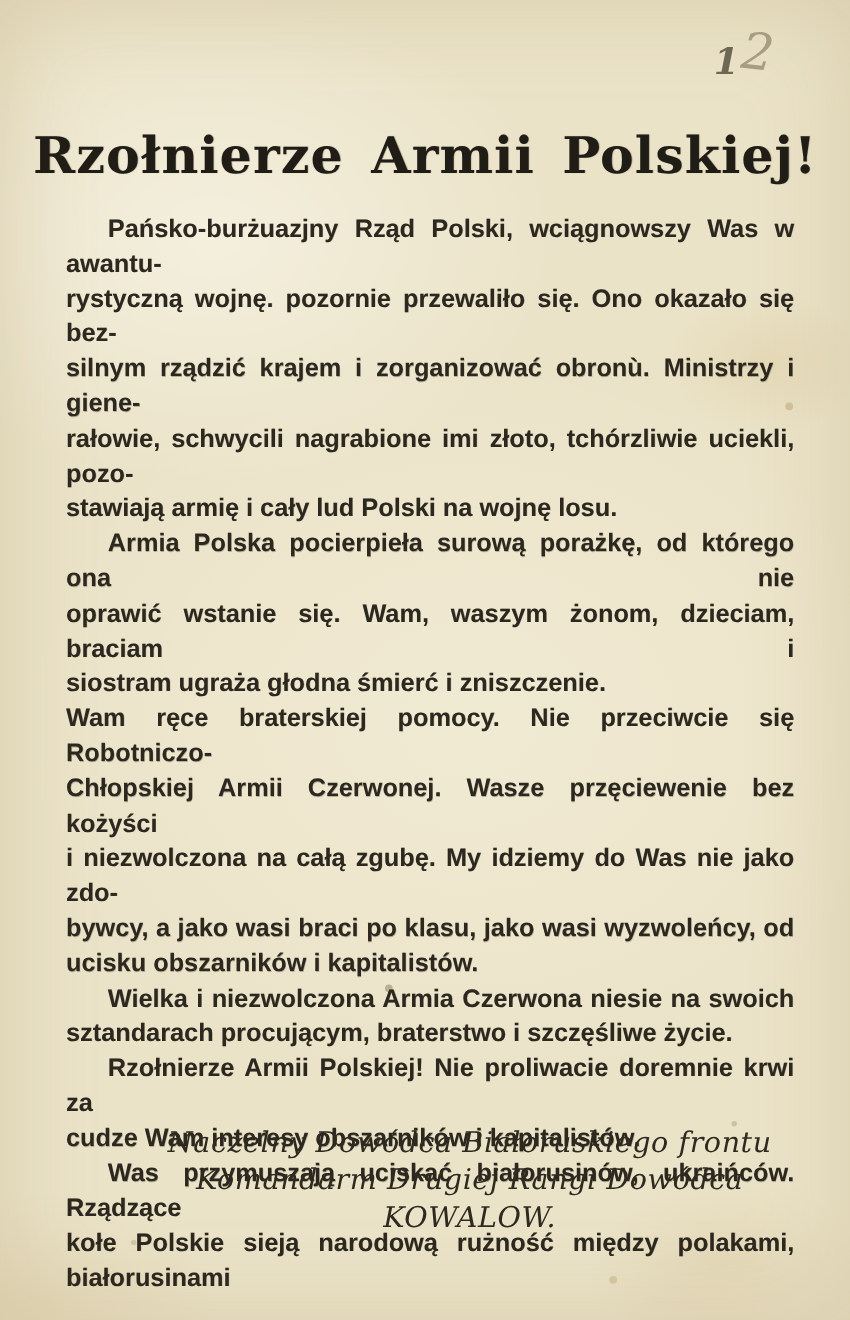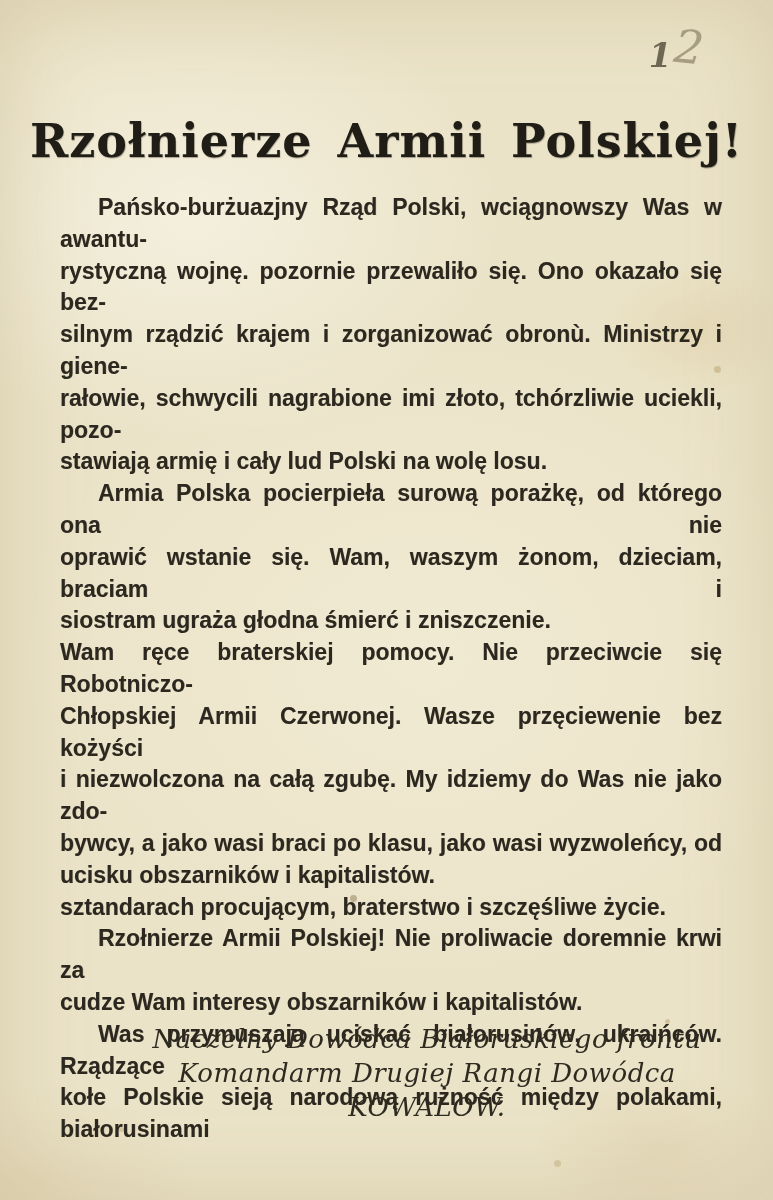--- a/index.html
+++ b/index.html
@@ -128,29 +128,30 @@
     <span class="stamp-digit">1</span><span class="pencil-digit">2</span>
   </div>
 
   <div class="title">Rzołnierze Armii Polskiej!</div>
 
   <div class="body-text">
       <div class="line first">Pańsko-burżuazjny Rząd Polski, wciągnowszy Was w awantu-</div>
       <div class="line">rystyczną wojnę. pozornie przewaliło się. Ono okazało się bez-</div>
       <div class="line">silnym rządzić krajem i zorganizować obronù. Ministrzy i giene-</div>
       <div class="line">rałowie, schwycili nagrabione imi złoto, tchórzliwie uciekli, pozo-</div>
-      <div class="line last">stawiają armię i cały lud Polski na wolę losu.</div>
+      <div class="line last">stawiają armię i cały lud Polski na wojnę losu.</div>
       <div class="line first">Armia Polska pocierpieła surową porażkę, od którego ona nie</div>
       <div class="line">oprawić wstanie się. Wam, waszym żonom, dzieciam, braciam i</div>
       <div class="line last">siostram ugraża głodna śmierć i zniszczenie.</div>
       <div class="line">Wam ręce braterskiej pomocy. Nie przeciwcie się Robotniczo-</div>
       <div class="line">Chłopskiej Armii Czerwonej. Wasze przęciewenie bez kożyści</div>
       <div class="line">i niezwolczona na całą zgubę. My idziemy do Was nie jako zdo-</div>
       <div class="line">bywcy, a jako wasi braci po klasu, jako wasi wyzwoleńcy, od</div>
       <div class="line last">ucisku obszarników i kapitalistów.</div>
+      <div class="line first">Wielka i niezwolczona Armia Czerwona niesie na swoich</div>
       <div class="line last">sztandarach procującym, braterstwo i szczęśliwe życie.</div>
       <div class="line first">Rzołnierze Armii Polskiej! Nie proliwacie doremnie krwi za</div>
       <div class="line last">cudze Wam interesy obszarników i kapitalistów.</div>
       <div class="line first">Was przymuszają uciskać białorusinów, ukraińców. Rządzące</div>
       <div class="line">kołe Polskie sieją narodową rużność między polakami, białorusinami</div>
     </div>
 
   <div class="signature">
     <div>Naczelny Dowódca Białoruskiego frontu</div>
     <div>Komandarm Drugiej Rangi Dowódca KOWALOW.</div>

